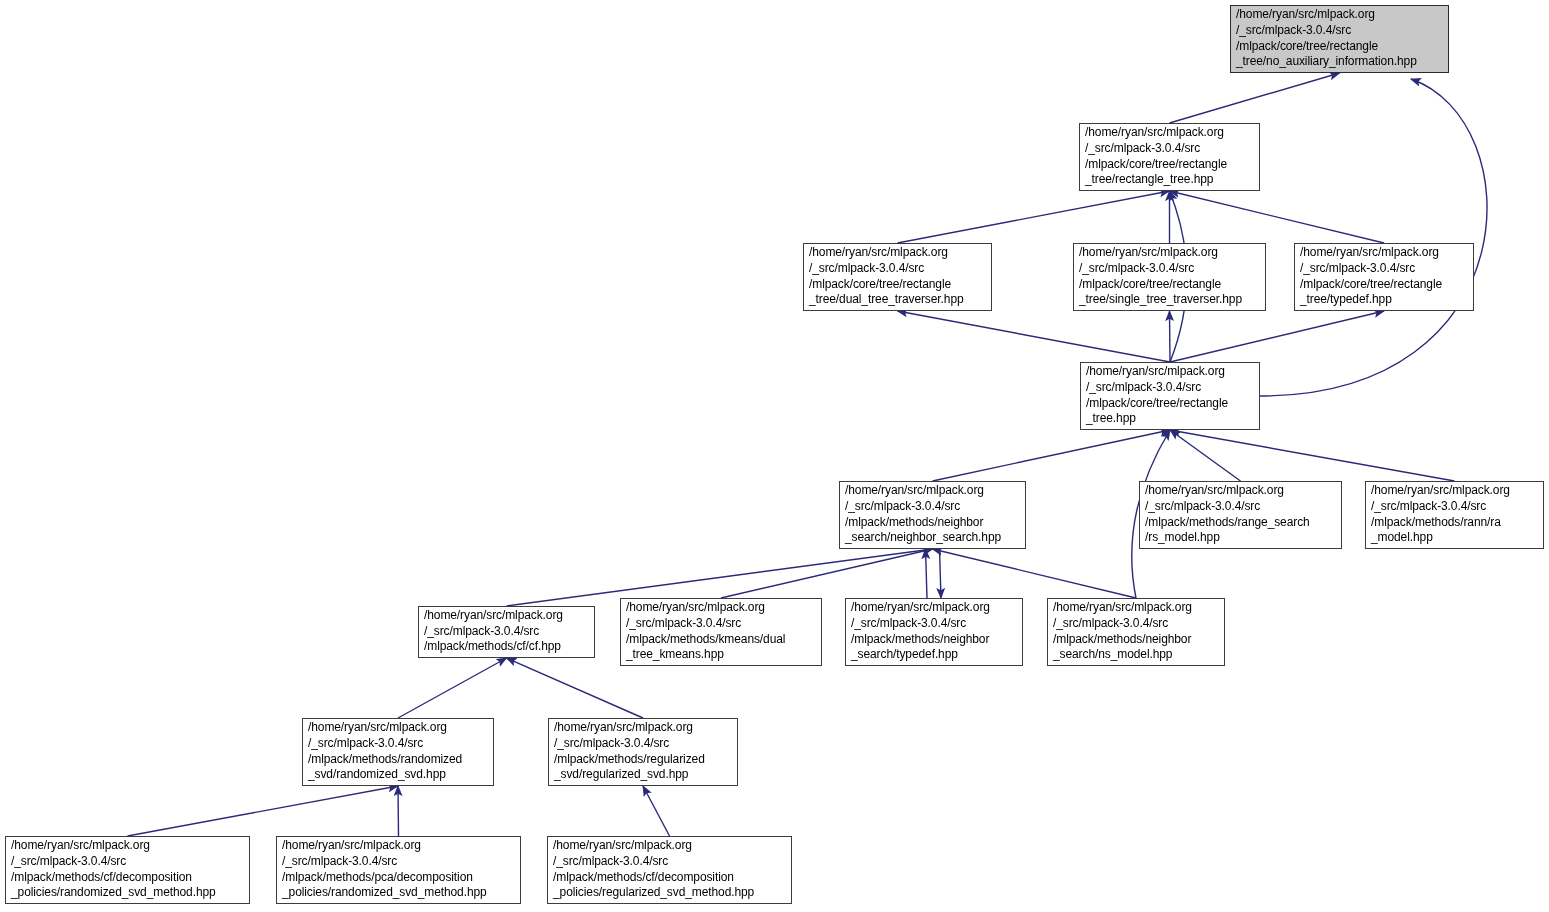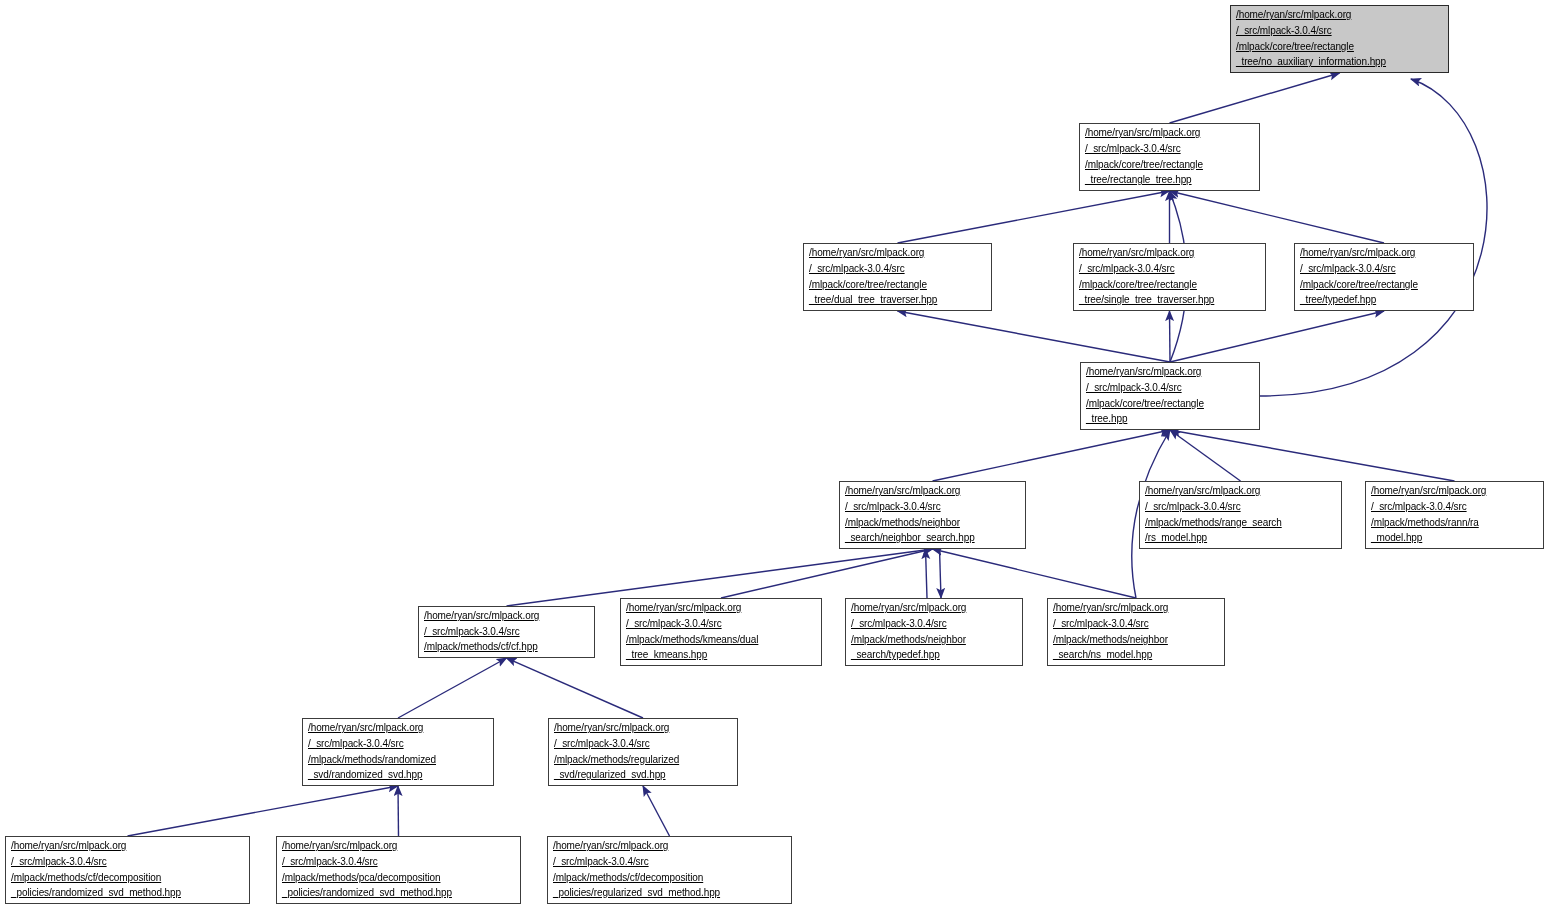--- a/index.html
+++ b/index.html
@@ -24,30 +24,29 @@
     width: 1549px;
     height: 912px;
     pointer-events: none;
   }
   .node {
     position: absolute;
     box-sizing: border-box;
     border: 1px solid #3c3c3c;
     background: #ffffff;
     color: #000000;
-    font-size: 10px;
+    font-size: 12px;
     line-height: 15.6px;
     text-align: center;
     padding: 3px 5px 4px 5px;
     white-space: pre;
     display: flex;
     align-items: center;
     justify-content: center;
     letter-spacing: -0.1px;
-    text-decoration: underline;
   }
   .node.highlighted {
     background: #c8c8c8;
     border: 1px solid #2a2a2a;
   }
   .node-text {
     display: block;
     width: 100%;
   }
   .node-line-left {

